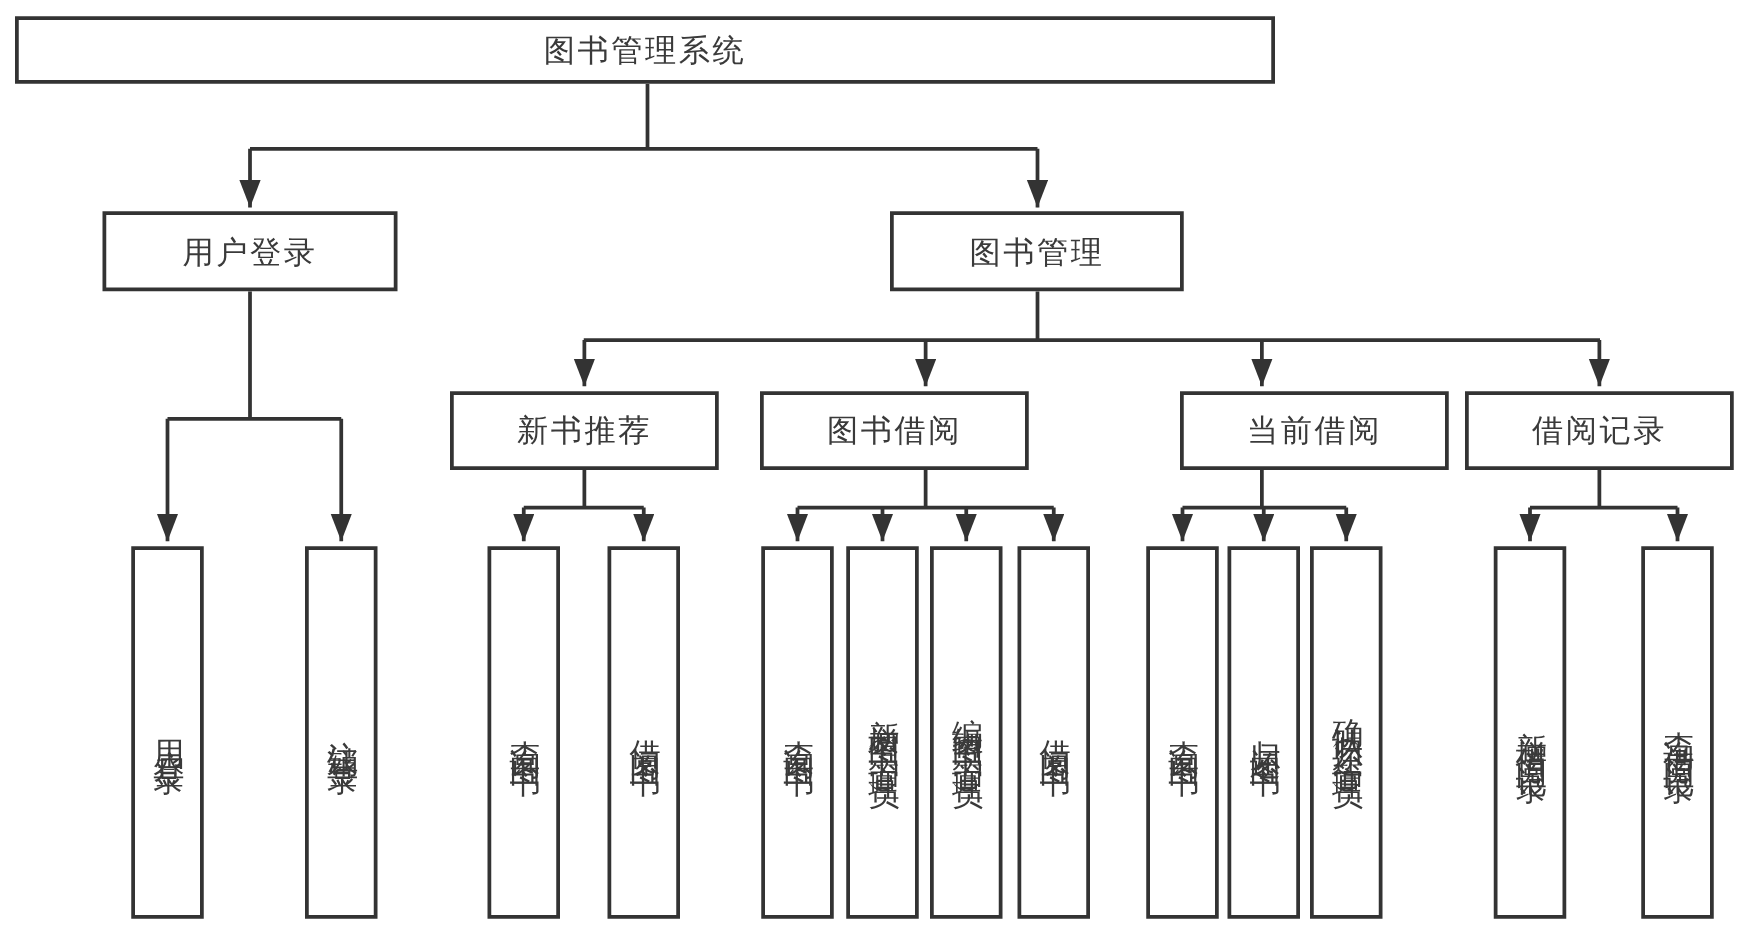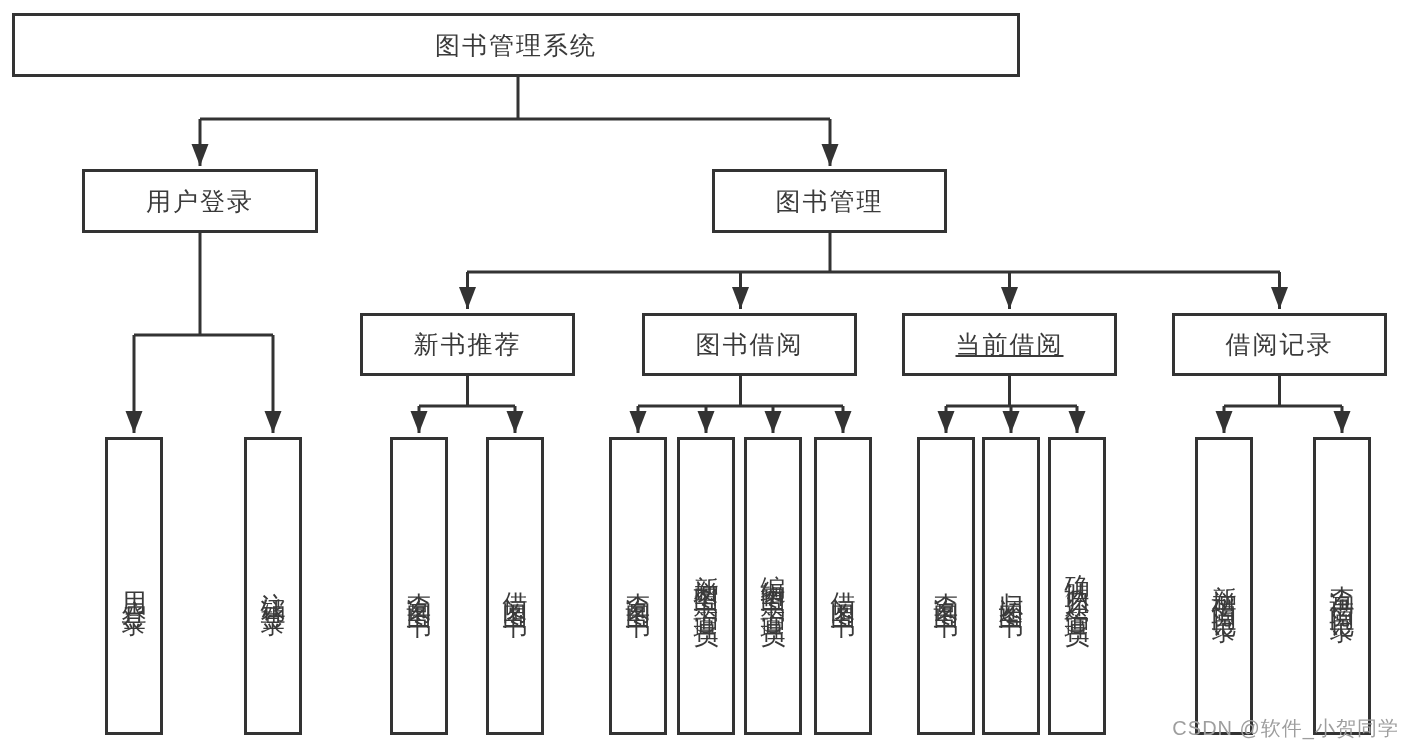--- a/index.html
+++ b/index.html
@@ -25,29 +25,29 @@
   .node .lbl { font-size: 25px; letter-spacing: 2px; white-space: nowrap; }
   .node.v .lbl {
     writing-mode: vertical-rl;
     text-orientation: mixed;
     font-size: 25px;
     line-height: 1;
     letter-spacing: 7px;
     white-space: nowrap;
   }
   
-  .b-root { left: 12px; top: 13px; width: 1008px; height: 64px; }
+  .b-root { left: 12px; top: 13px; width: 1008px; height: 54px; }
   
   .b-l2-0 { left: 82px;  top: 169px; width: 236px; height: 64px; }
   .b-l2-1 { left: 712px; top: 169px; width: 235px; height: 64px; justify-content: center; }
   
   .b-l3 { top: 313px; width: 215px; height: 63px; }
   .b-l3-0 { left: 360px; }
-  .b-l3-1 { left: 642px; justify-content: center; }
-  .b-l3-2 { left: 902px; text-decoration: underline; }
+  .b-l3-1 { left: 608px; justify-content: center; }
+  .b-l3-2 { left: 944px; }
   .b-l3-3 { left: 1172px; justify-content: center; }
   
   .b-leaf { top: 437px; width: 58px; height: 298px; }
   .b-leaf-0  { left: 105px; }
   .b-leaf-1  { left: 244px; }
   .b-leaf-2  { left: 390px; }
   .b-leaf-3  { left: 486px; }
   .b-leaf-4  { left: 609px; }
   .b-leaf-5  { left: 677px; }
   .b-leaf-6  { left: 744px; }
@@ -185,14 +185,13 @@
   <div class="node v b-leaf b-leaf-10">
     <span class="lbl">确认归还（管理员）</span>
   </div>
   <div class="node v b-leaf b-leaf-11">
     <span class="lbl">新增借阅记录</span>
   </div>
   <div class="node v b-leaf b-leaf-12">
     <span class="lbl">查询借阅记录</span>
   </div>
 
-  <div class="watermark">CSDN @软件_小贺同学</div>
 </div>
 
 </body></html>

